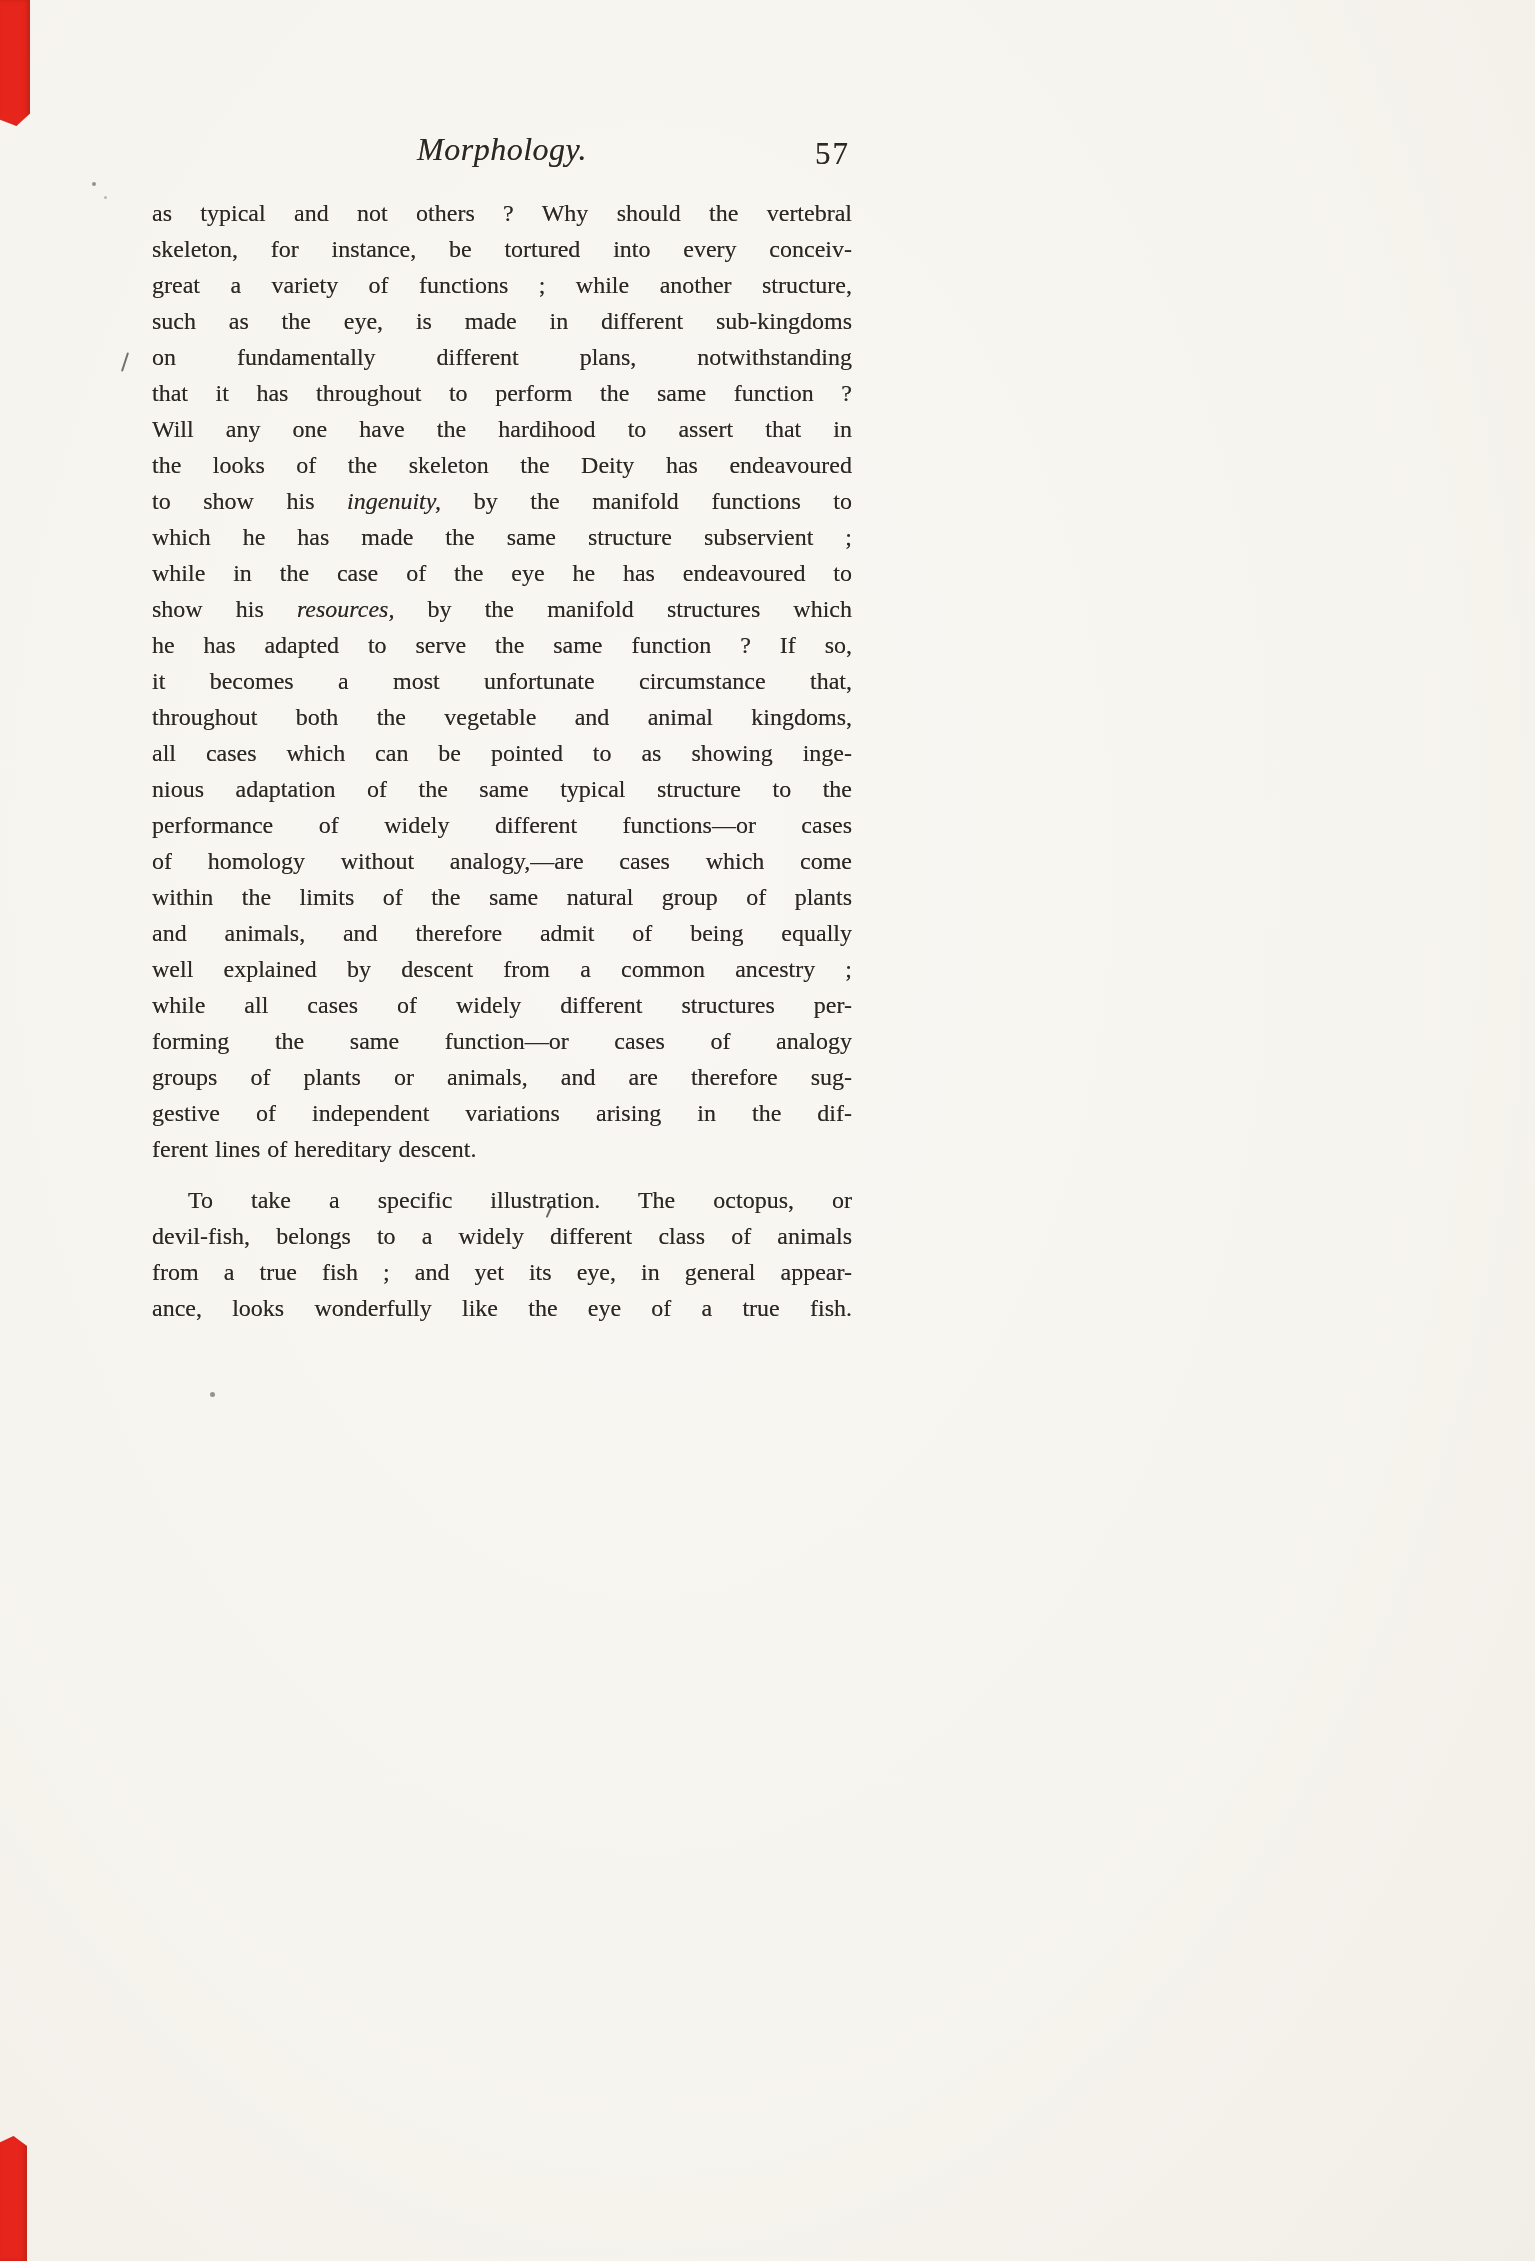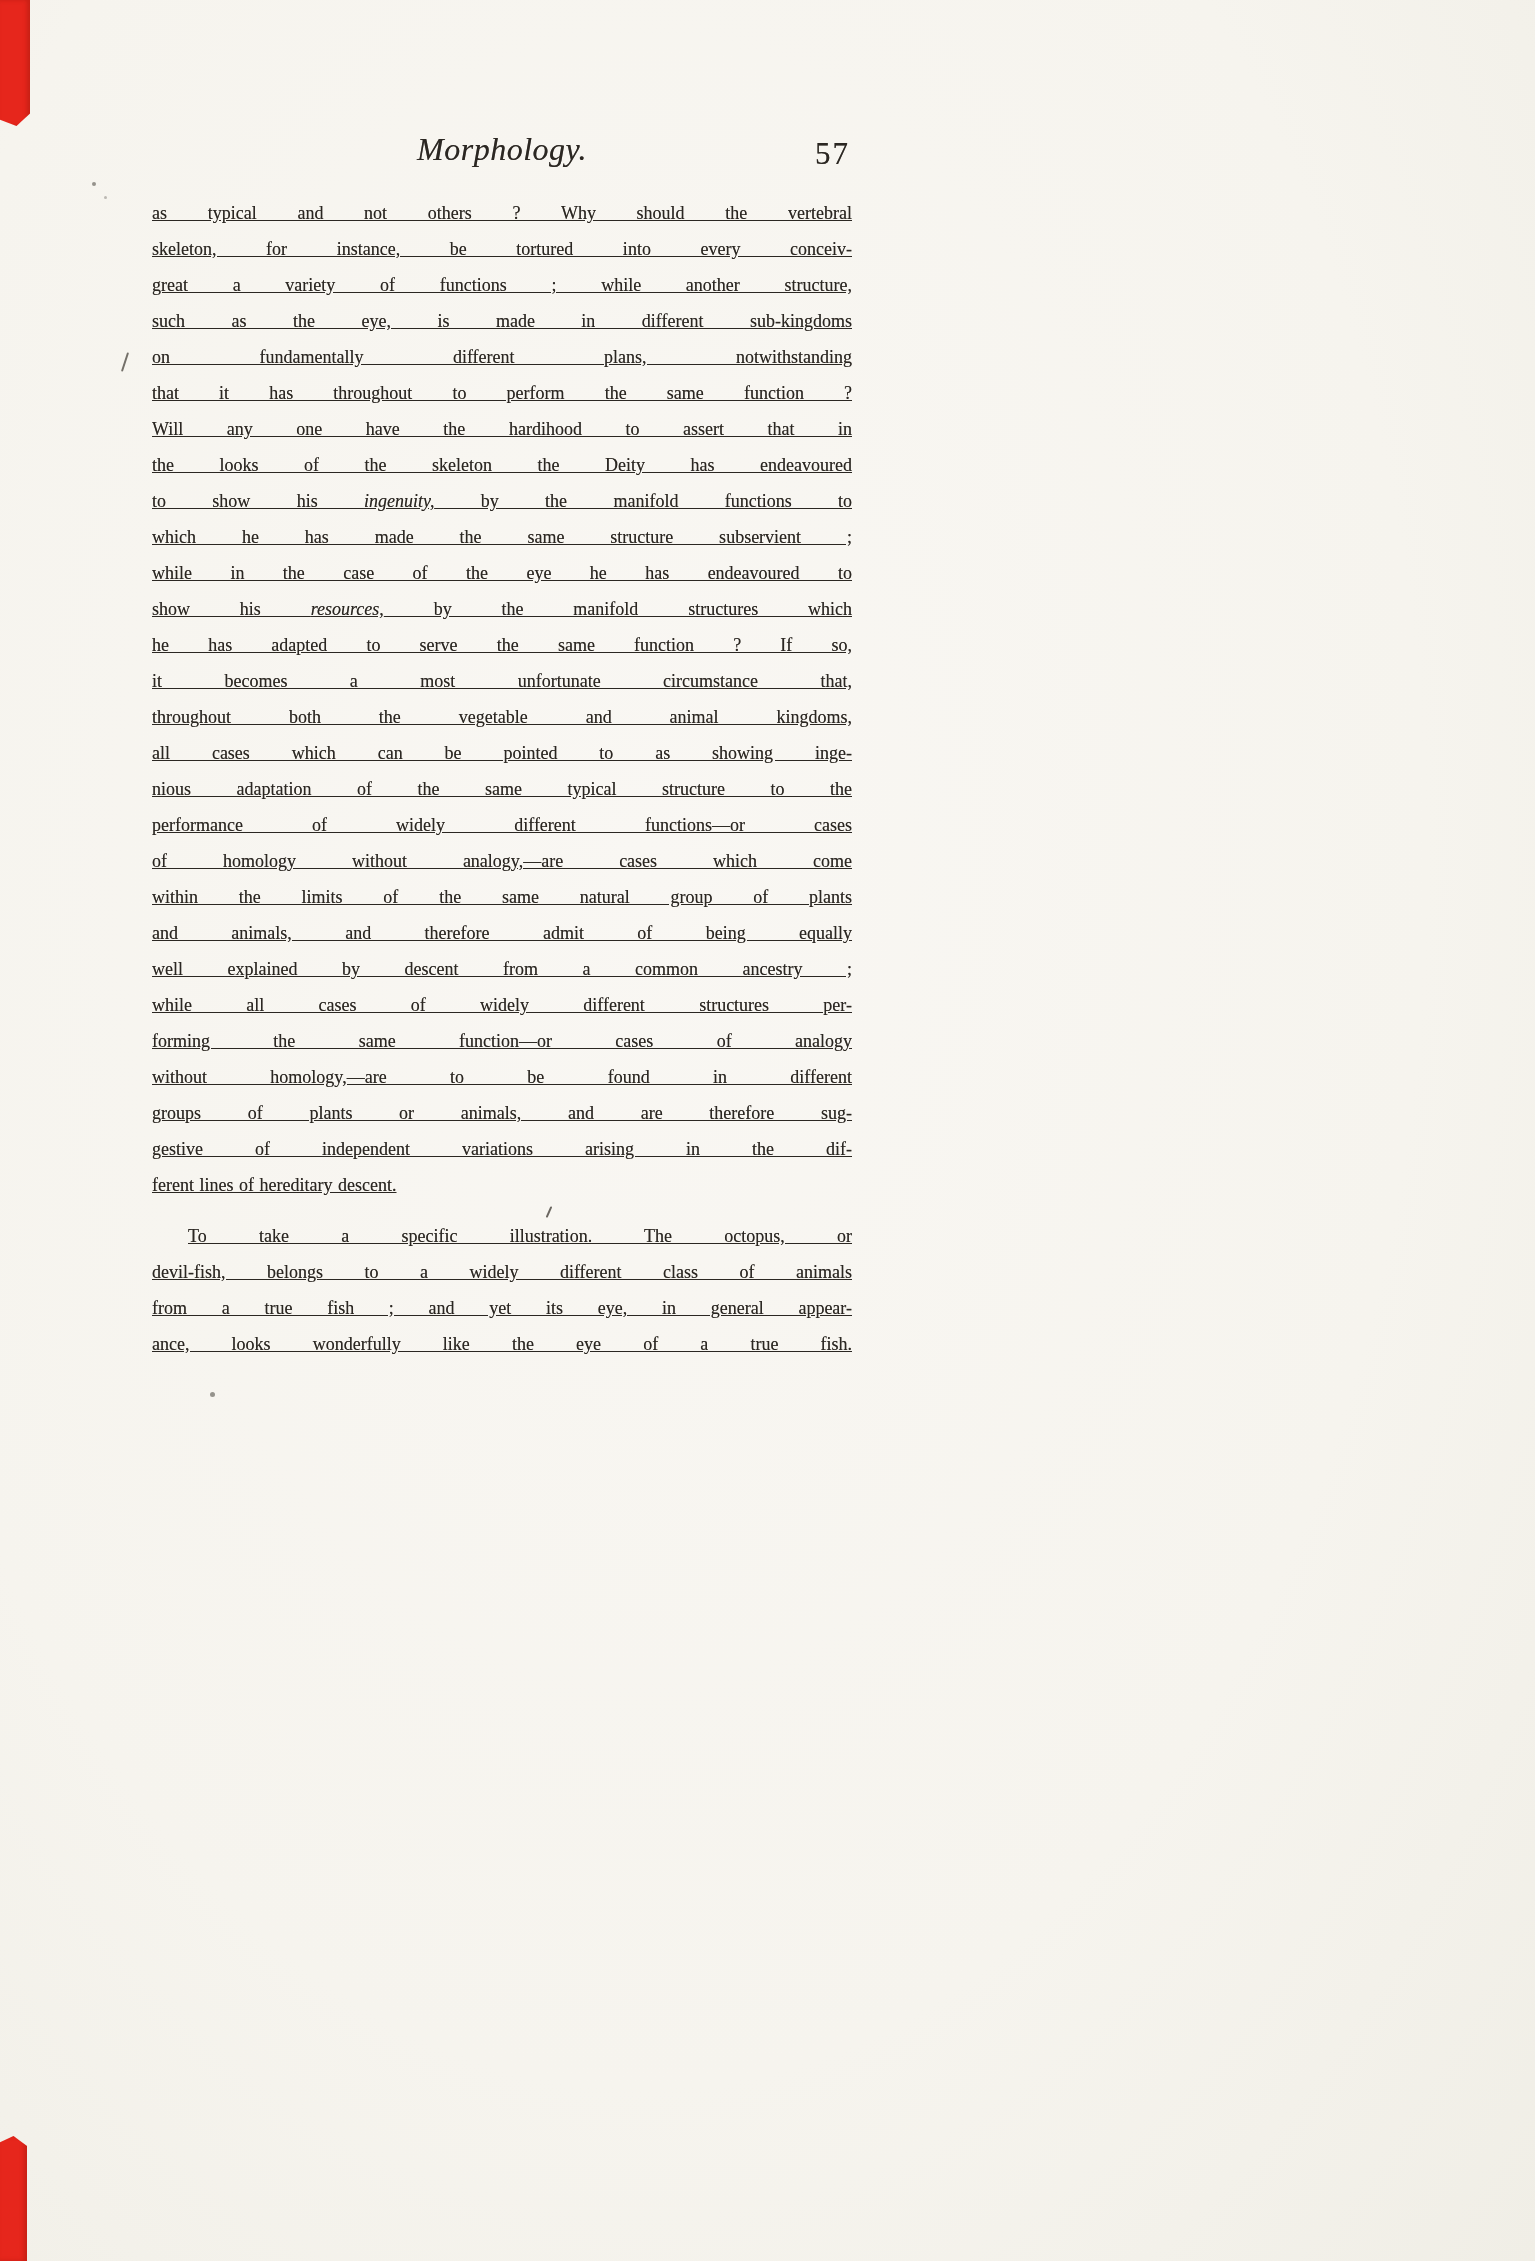--- a/index.html
+++ b/index.html
@@ -24,23 +24,23 @@
   .running-head{
     position:absolute;left:0;right:0;top:0;
     text-align:center;font-style:italic;font-size:32px;letter-spacing:0.5px;
   }
   .page-number{
     position:absolute;right:2px;top:5px;
     font-size:31px;letter-spacing:2px;margin-left:28px;
   }
   .paragraph{margin:0;}
   .line{
-    font-size:18px;line-height:36px;height:36px;
+    font-size:24px;line-height:36px;height:36px;
     text-align:justify;text-align-last:justify;
-    word-spacing:1px;white-space:normal;overflow:hidden;text-decoration:underline;
+    word-spacing:1px;white-space:normal;overflow:hidden;
   }
   .line.unjust{text-align-last:left;}
   .line.indent{text-indent:36px;margin-top:15px;}
   .red-bar{position:absolute;background:var(--red);}
   .red-bar.top{
     left:0;top:0;width:30px;height:126px;
     clip-path:polygon(0 0,100% 0,100% 90%,55% 100%,0 95%);
     box-shadow:inset -3px 0 4px rgba(140,20,10,0.35);
   }
   .red-bar.bottom{
@@ -99,21 +99,20 @@
           <div class="line">throughout both the vegetable and animal kingdoms,</div>
           <div class="line">all cases which can be pointed to as showing inge-</div>
           <div class="line">nious adaptation of the same typical structure to the</div>
           <div class="line">performance of widely different functions—or cases</div>
           <div class="line">of homology without analogy,—are cases which come</div>
           <div class="line">within the limits of the same natural group of plants</div>
           <div class="line">and animals, and therefore admit of being equally</div>
           <div class="line">well explained by descent from a common ancestry ;</div>
           <div class="line">while all cases of widely different structures per-</div>
           <div class="line">forming the same function—or cases of analogy</div>
-          <div class="line">without homology,—are to be found in different</div>
           <div class="line">groups of plants or animals, and are therefore sug-</div>
           <div class="line">gestive of independent variations arising in the dif-</div>
           <div class="line unjust">ferent lines of hereditary descent.</div>
         </div>
         <div class="paragraph">
           <div class="line indent">To take a specific illustration. The octopus, or</div>
           <div class="line">devil-fish, belongs to a widely different class of animals</div>
           <div class="line">from a true fish ; and yet its eye, in general appear-</div>
           <div class="line">ance, looks wonderfully like the eye of a true fish.</div>
         </div>

